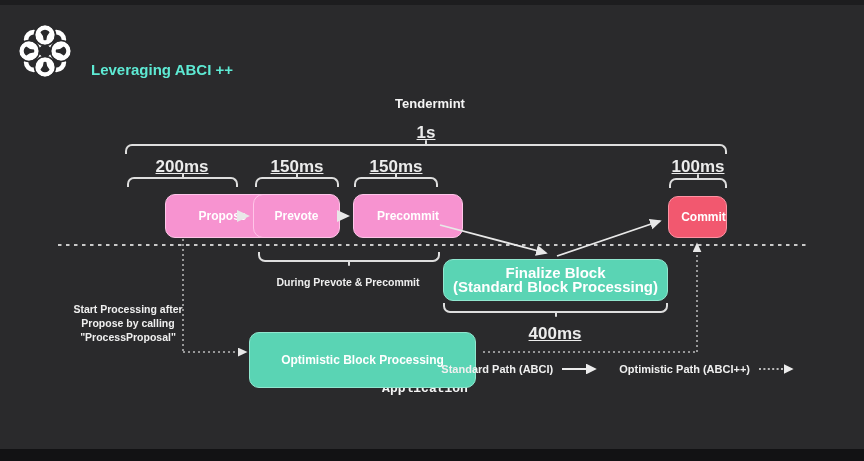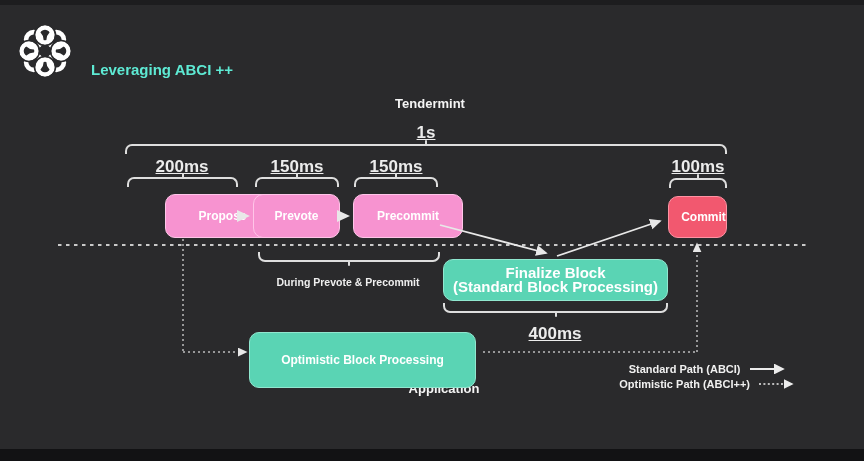--- a/index.html
+++ b/index.html
@@ -38,21 +38,21 @@
   .node-teal{background:#5ad4b4;border:1.5px solid #90e7cf;}
   .node .l1{font-size:12px;}
   .node .l2{font-size:11px;}
   .node-finalize .l1,.node-finalize .l2{font-size:15px;line-height:14px;text-align:center;}
 
   
   .ann{position:absolute;transform:translateX(-50%);text-align:center;font-weight:bold;
        font-size:10.5px;line-height:14px;color:#efefef;white-space:nowrap;}
 
   
-  .legend{position:absolute;right:64px;top:363px;display:flex;flex-direction:column;gap:3px;align-items:center;}
+  .legend{position:absolute;right:64px;top:363px;display:flex;flex-direction:row;gap:16px;align-items:flex-start;}
   .legend-row{display:flex;align-items:center;gap:8px;}
   .legend-row .lab{font-size:11px;font-weight:bold;color:#f0f0f0;white-space:nowrap;}
 
   svg.layer{position:absolute;left:0;top:0;pointer-events:none;}
 </style>
 </head>
 <body>
 
 <div id="stage">
   <div class="strip-top"></div>
@@ -72,21 +72,21 @@
     <g fill="none" stroke="#2a2a2c" stroke-width="1.6">
       <circle cx="26" cy="10" r="10.5"></circle>
       <circle cx="42" cy="26" r="10.5"></circle>
       <circle cx="26" cy="42" r="10.5"></circle>
       <circle cx="10" cy="26" r="10.5"></circle>
     </g>
   </svg>
   <div class="subtitle">Leveraging ABCI ++</div>
 
   <div class="clabel lbl-section" style="left:430px;top:96px;">Tendermint</div>
-  <div class="clabel lbl-section" style="left:444px;top:381px;">Application</div>
+  <div class="clabel lbl-section" style="left:425px;top:381px;font-family:Liberation Mono, monospace;">Application</div>
 
   <div class="clabel lbl-time" style="left:426px;top:123px;">1s</div>
   <div class="clabel lbl-time" style="left:182px;top:157px;">200ms</div>
   <div class="clabel lbl-time" style="left:297px;top:157px;">150ms</div>
   <div class="clabel lbl-time" style="left:396px;top:157px;">150ms</div>
   <div class="clabel lbl-time" style="left:698px;top:157px;">100ms</div>
   <div class="clabel lbl-time" style="left:555px;top:324px;">400ms</div>
 
   <div class="brk brk-top" style="left:125px;top:144px;width:602px;">
       <span class="nub-up"></span>
@@ -123,20 +123,25 @@
     <span class="l1">Commit</span>
   </div>
   <div class="node node-teal node-finalize" style="left:443px;top:259px;width:225px;height:42px;">
     <span class="l1">Finalize Block</span>
     <span class="l2">(Standard Block Processing)</span>
   </div>
   <div class="node node-teal" style="left:249px;top:332px;width:227px;height:56px;">
     <span class="l1">Optimistic Block Processing</span>
   </div>
 
+  <div class="ann" style="left:128px;top:302px;">
+    <div>Start Processing after</div>
+    <div>Propose by calling</div>
+    <div>"ProcessProposal"</div>
+  </div>
   <div class="ann" style="left:348px;top:275px;">
     <div>During Prevote &amp; Precommit</div>
   </div>
 
   <div class="legend">
     <div class="legend-row">
       <span class="lab">Standard Path (ABCI)</span>
       <svg width="42" height="10">
         <defs>
             <marker id="la1" markerWidth="7" markerHeight="7" refX="5" refY="3" orient="auto">

